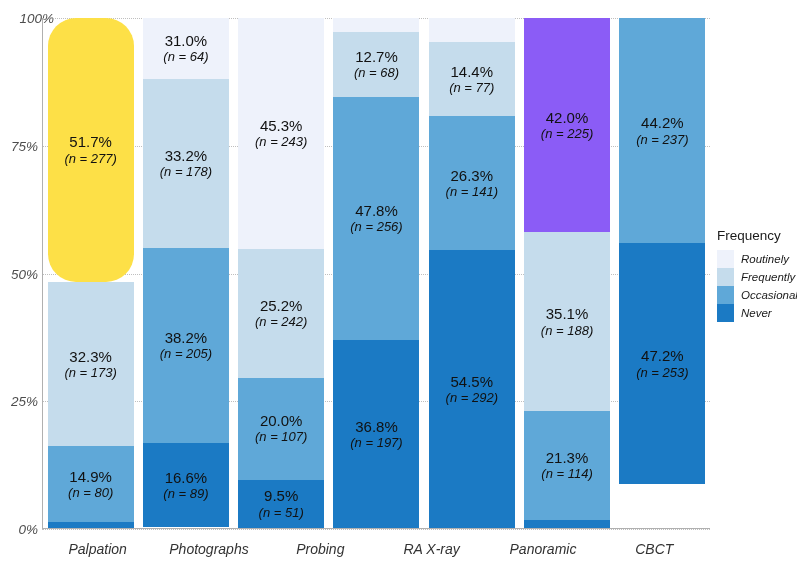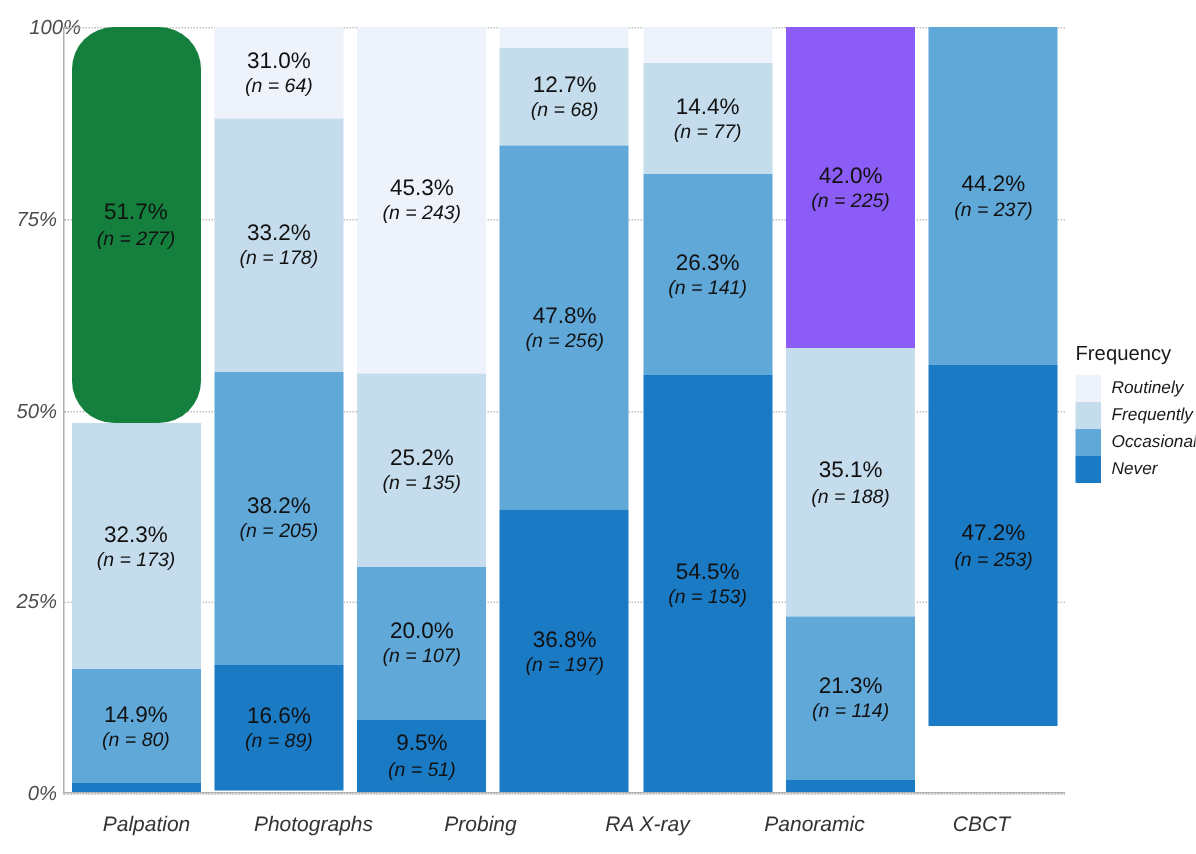--- a/index.html
+++ b/index.html
@@ -64,21 +64,21 @@
         <div class="gridline" style="top: 511px;"></div>
         <div class="gridline" style="top: 383.25px;"></div>
         <div class="gridline" style="top: 255.5px;"></div>
         <div class="gridline" style="top: 127.75px;"></div>
         <div class="gridline" style="top: 0px;"></div>
       </div>
     <div class="panel-border"></div>
     <div class="bars" id="bars">
         <div class="bar-col">
           <div class="bar">
-            <div class="seg" style="height: 51.7%; background: #15803d; border-radius: 28px;">
+            <div class="seg" style="height: 51.7%; background: #fde047; border-radius: 28px;">
               <div class="pct">51.7%</div>
               <div class="n">(n = 277)</div>
             </div>
             <div class="seg" style="height: 32.3%; background: rgb(197, 220, 236);">
               <div class="pct">32.3%</div>
               <div class="n">(n = 173)</div>
             </div>
             <div class="seg" style="height: 14.9%; background: rgb(95, 168, 216);">
               <div class="pct">14.9%</div>
               <div class="n">(n = 80)</div>
@@ -107,21 +107,21 @@
           </div>
         </div>
         <div class="bar-col">
           <div class="bar">
             <div class="seg" style="height: 45.3%; background: rgb(238, 242, 251);">
               <div class="pct">45.3%</div>
               <div class="n">(n = 243)</div>
             </div>
             <div class="seg" style="height: 25.2%; background: rgb(197, 220, 236);">
               <div class="pct">25.2%</div>
-              <div class="n">(n = 135)</div>
+              <div class="n">(n = 242)</div>
             </div>
             <div class="seg" style="height: 20%; background: rgb(95, 168, 216);">
               <div class="pct">20.0%</div>
               <div class="n">(n = 107)</div>
             </div>
             <div class="seg" style="height: 9.5%; background: rgb(27, 122, 196);">
               <div class="pct">9.5%</div>
               <div class="n">(n = 51)</div>
             </div>
           </div>
@@ -149,21 +149,21 @@
             <div class="seg" style="height: 14.4%; background: rgb(197, 220, 236);">
               <div class="pct">14.4%</div>
               <div class="n">(n = 77)</div>
             </div>
             <div class="seg" style="height: 26.3%; background: rgb(95, 168, 216);">
               <div class="pct">26.3%</div>
               <div class="n">(n = 141)</div>
             </div>
             <div class="seg" style="height: 54.5%; background: rgb(27, 122, 196);">
               <div class="pct">54.5%</div>
-              <div class="n">(n = 153)</div>
+              <div class="n">(n = 292)</div>
             </div>
           </div>
         </div>
         <div class="bar-col">
           <div class="bar">
             <div class="seg" style="height: 42%; background: #8b5cf6;">
               <div class="pct">42.0%</div>
               <div class="n">(n = 225)</div>
             </div>
             <div class="seg" style="height: 35.1%; background: rgb(197, 220, 236);">

